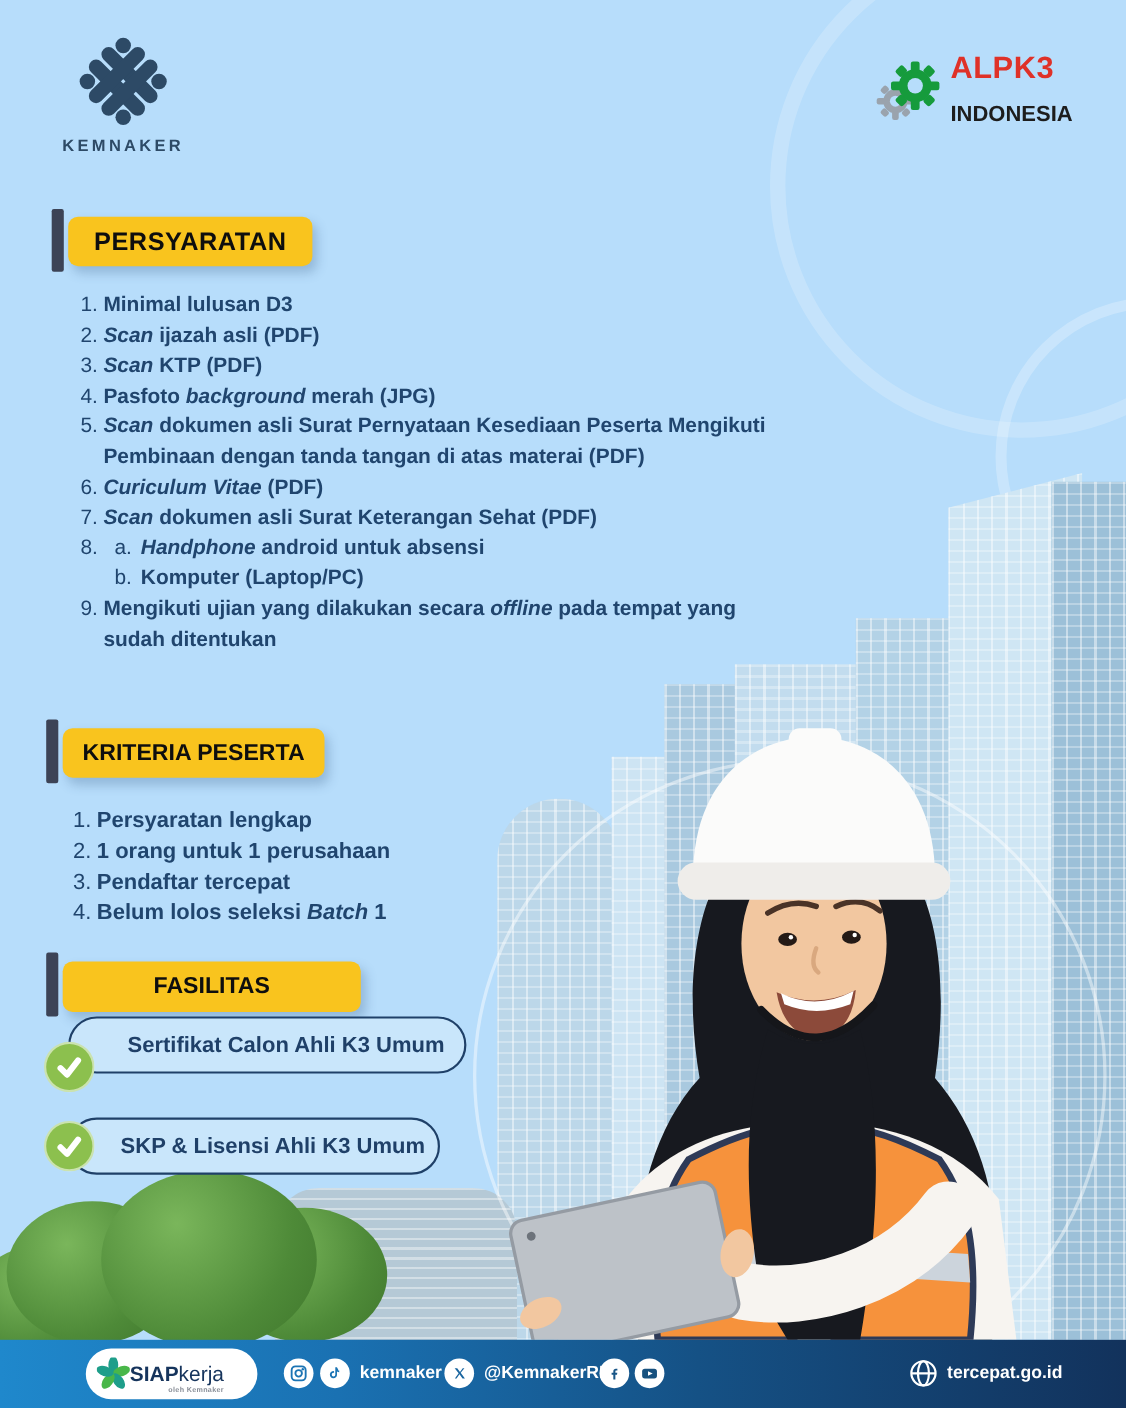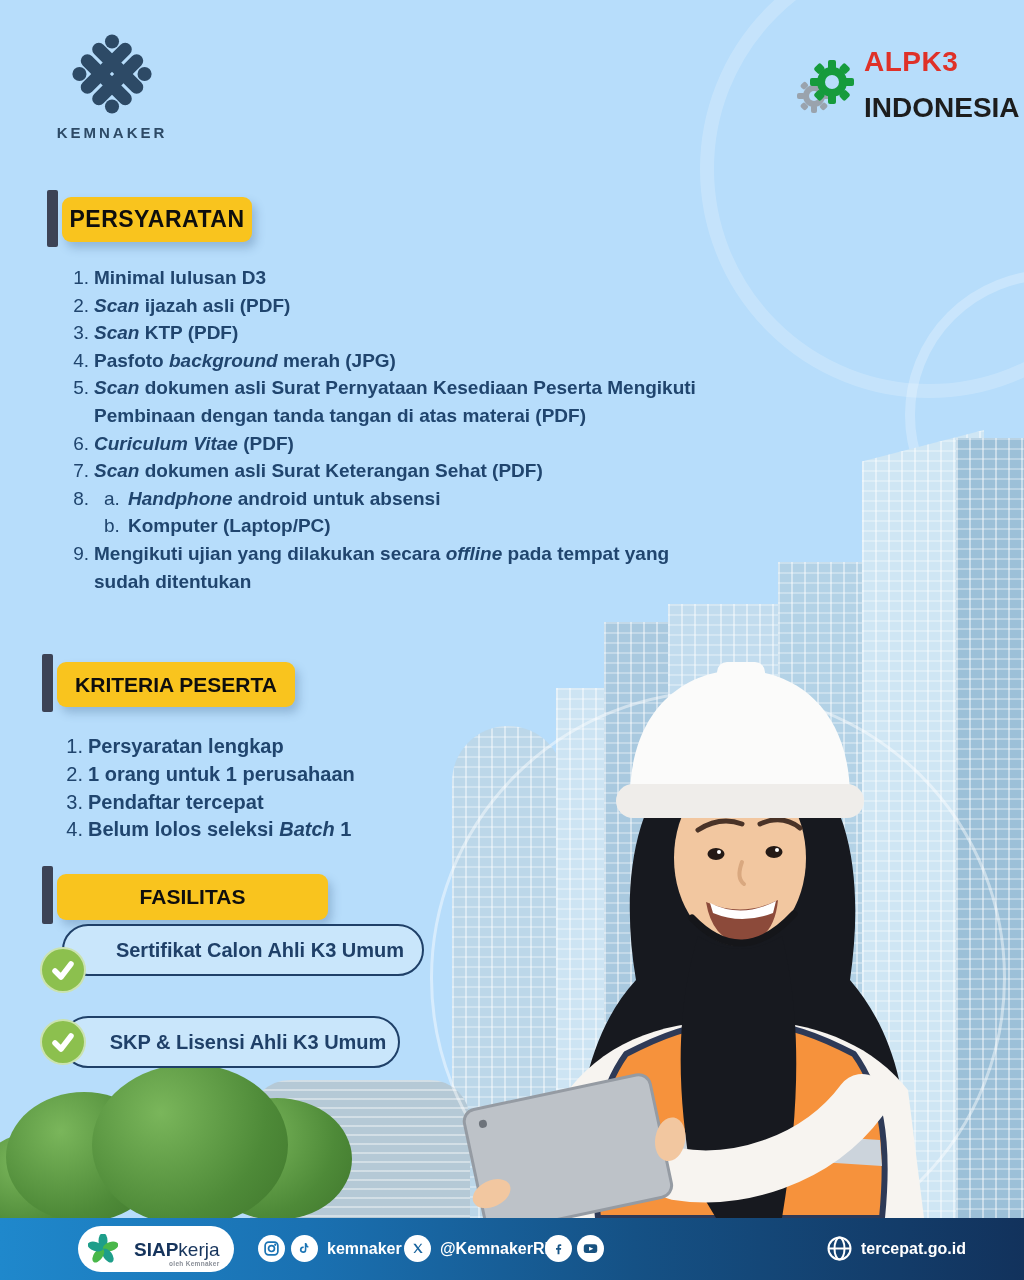--- a/index.html
+++ b/index.html
@@ -34,30 +34,30 @@
 
   .woman{position:absolute;left:430px;top:618px;width:594px;height:600px;}
 
   
   .kemnaker{position:absolute;left:52px;top:30px;width:120px;text-align:center;}
   .kemnaker .mark{display:block;margin:0 auto;}
   .kemnaker .word{margin-top:6px;font-size:15px;font-weight:700;letter-spacing:3px;color:#2D4A66;}
   .alpk3{position:absolute;left:792px;top:48px;display:flex;align-items:center;}
   .alpk3 .txt{margin-left:6px;line-height:1;}
   .alpk3 .l1{font-size:28px;font-weight:800;color:#DF3128;letter-spacing:.5px;}
-  .alpk3 .l2{font-size:28px;font-weight:800;color:#1d1d1d;margin-top:18px;}
+  .alpk3 .l2{font-size:20px;font-weight:800;color:#1d1d1d;margin-top:18px;}
 
   
   .badge{position:absolute;}
   .badge .bar{position:absolute;left:0;top:0;width:11px;background:#3C4356;border-radius:2px;}
   .badge .plate{position:absolute;background:#F9C41E;border-radius:9px;display:flex;align-items:center;justify-content:center;
       color:#0e0e0e;font-weight:800;box-shadow:4px 6px 10px rgba(50,85,130,.28);}
   .badge-persyaratan{left:47px;top:190px;}
   .badge-persyaratan .bar{height:57px;}
-  .badge-persyaratan .plate{left:15px;top:7px;width:190px;height:45px;font-size:23px;letter-spacing:.5px;}
+  .badge-persyaratan .plate{left:15px;top:7px;width:222px;height:45px;font-size:23px;letter-spacing:.5px;}
   .badge-kriteria{left:42px;top:654px;}
   .badge-kriteria .bar{height:58px;}
   .badge-kriteria .plate{left:15px;top:8px;width:238px;height:45px;font-size:21px;}
   .badge-fasilitas{left:42px;top:866px;}
   .badge-fasilitas .bar{height:58px;}
   .badge-fasilitas .plate{left:15px;top:8px;width:271px;height:46px;font-size:21px;}
 
   
   .list{position:absolute;margin:0;padding:0;list-style:none;color:#20456E;}
   .list li{display:grid;grid-template-columns:26px 1fr;column-gap:2px;}
@@ -78,21 +78,21 @@
   .check{position:absolute;width:46px;height:46px;border-radius:50%;background:#8CC04E;
       border:2px solid rgba(255,255,255,.55);display:flex;align-items:center;justify-content:center;box-sizing:border-box;}
   .check1{left:40px;top:947px;}
   .check2{left:40px;top:1019px;}
 
   
   .footer{position:absolute;left:0;bottom:0;width:1024px;height:62px;
       background:linear-gradient(90deg,#1F88CC 0%,#1A71B2 30%,#155185 62%,#12325C 100%);}
   .siap-pill{position:absolute;left:78px;top:8px;width:156px;height:46px;background:#fff;border-radius:23px;
       display:flex;align-items:center;padding-left:10px;box-sizing:border-box;}
-  .siap-text{position:relative;margin-left:16px;color:#16345C;font-size:19px;line-height:1;text-align:center;}
+  .siap-text{position:relative;margin-left:0;color:#16345C;font-size:19px;line-height:1;text-align:center;}
   .siap-text .b{font-weight:800;}
   .siap-text .r{font-weight:400;}
   .siap-text .sub{position:absolute;right:0;bottom:-9px;font-size:6.5px;font-weight:700;color:#8a8f98;letter-spacing:.3px;}
   .sc{position:absolute;width:27px;height:27px;border-radius:50%;background:#fff;display:flex;align-items:center;justify-content:center;top:17px;}
   .sc-ig{left:258px;}  .sc-tt{left:291px;}  .sc-x{left:404px;}  .sc-fb{left:545px;}  .sc-yt{left:577px;}
   .f-label{position:absolute;color:#fff;font-weight:700;}
   .f-kemnaker{left:327px;top:22px;font-size:16px;}
   .f-x{left:440px;top:22px;font-size:16px;}
   .f-kemen{left:612px;top:14px;font-size:14.5px;line-height:16.5px;}
   .f-web{left:861px;top:22px;font-size:16px;}

